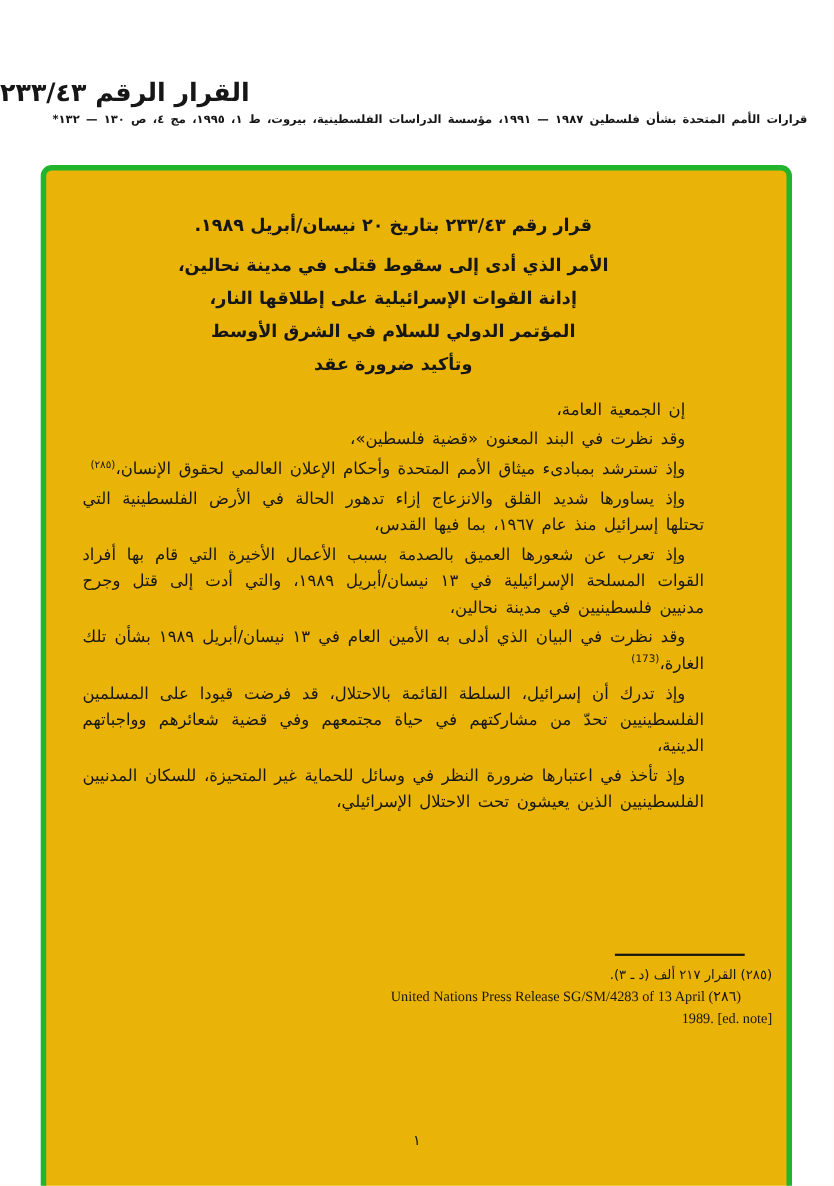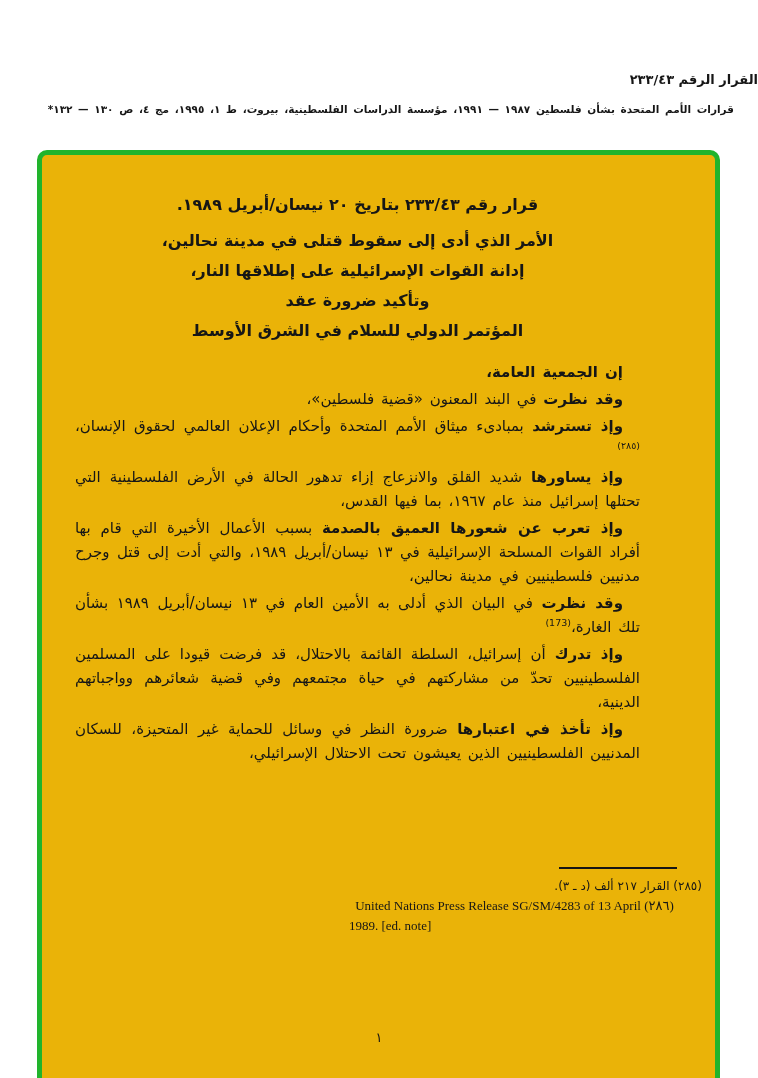--- a/index.html
+++ b/index.html
@@ -13,25 +13,25 @@
     position: relative;
     font-family: "DejaVu Sans", sans-serif;
     color: #161616;
     overflow: hidden;
   }
 
   
   .header-title {
     position: absolute;
     top: 72px;
-    left: 12px;
+    left: 0;
     right: 0;
-    text-align: right;
+    text-align: left;
     direction: rtl;
-    font-size: 13px;
+    font-size: 23px;
     font-weight: bold;
   }
   .header-source {
     position: absolute;
     top: 103px;
     left: 24px;
     right: 24px;
     direction: rtl;
     font-size: 10.5px;
     font-weight: bold;
@@ -75,21 +75,21 @@
   }
   .preamble p {
     margin: 0 0 3px 0;
     font-size: 15px;
     line-height: 24px;
     text-align: justify;
     text-indent: 17px;
     word-spacing: 2px;
   }
   .preamble p .lead {
-    font-weight: bold;
+    font-weight: normal;
   }
   .preamble sup {
     font-size: 9.5px;
     line-height: 0;
     margin-top: 37px;
   }
 
   
   .footnotes {
     position: absolute;
@@ -111,21 +111,21 @@
   }
   .fn-mixed {
     direction: rtl;
     text-align: center;
     font-size: 13px;
     line-height: 20px;
     font-family: "Liberation Serif", "DejaVu Sans", serif;
   }
   .fn-en-cont {
     direction: ltr;
-    text-align: left;
+    text-align: right;
     padding-left: 22px;
     font-size: 13px;
     line-height: 20px;
     font-family: "Liberation Serif", serif;
   }
 
   
   .page-number {
     position: absolute;
     top: 1030px;
@@ -142,22 +142,22 @@
 <div class="header-source">قرارات الأمم المتحدة بشأن فلسطين ١٩٨٧ — ١٩٩١، مؤسسة الدراسات الفلسطينية، بيروت، ط ١، ١٩٩٥، مج ٤، ص ١٣٠ — ١٣٢*</div>
 
 <div class="frame" style="border-color: rgb(33, 180, 44);">
 
   <div class="doc">
 
     <div class="res-title">
       <div class="t-line-1">قرار رقم ٢٣٣/٤٣ بتاريخ ٢٠ نيسان/أبريل ١٩٨٩.</div>
       <div>الأمر الذي أدى إلى سقوط قتلى في مدينة نحالين،</div>
       <div>إدانة القوات الإسرائيلية على إطلاقها النار،</div>
+      <div>المؤتمر الدولي للسلام في الشرق الأوسط</div>
       <div>وتأكيد ضرورة عقد</div>
-      <div>المؤتمر الدولي للسلام في الشرق الأوسط</div>
     </div>
 
     <div class="preamble">
       <p><span class="lead">إن الجمعية العامة،</span><span></span></p>
       <p><span class="lead">وقد نظرت</span><span> في البند المعنون «قضية فلسطين»،</span></p>
       <p><span class="lead">وإذ تسترشد</span><span> بمبادىء ميثاق الأمم المتحدة وأحكام الإعلان العالمي لحقوق الإنسان،</span><sup>(٢٨٥)</sup></p>
       <p><span class="lead">وإذ يساورها</span><span> شديد القلق والانزعاج إزاء تدهور الحالة في الأرض الفلسطينية التي تحتلها إسرائيل منذ عام ١٩٦٧، بما فيها القدس،</span></p>
       <p><span class="lead">وإذ تعرب عن شعورها العميق بالصدمة</span><span> بسبب الأعمال الأخيرة التي قام بها أفراد القوات المسلحة الإسرائيلية في ١٣ نيسان/أبريل ١٩٨٩، والتي أدت إلى قتل وجرح مدنيين فلسطينيين في مدينة نحالين،</span></p>
       <p><span class="lead">وقد نظرت</span><span> في البيان الذي أدلى به الأمين العام في ١٣ نيسان/أبريل ١٩٨٩ بشأن تلك الغارة،</span><sup>(173)</sup></p>
       <p><span class="lead">وإذ تدرك</span><span> أن إسرائيل، السلطة القائمة بالاحتلال، قد فرضت قيودا على المسلمين الفلسطينيين تحدّ من مشاركتهم في حياة مجتمعهم وفي قضية شعائرهم وواجباتهم الدينية،</span></p>

